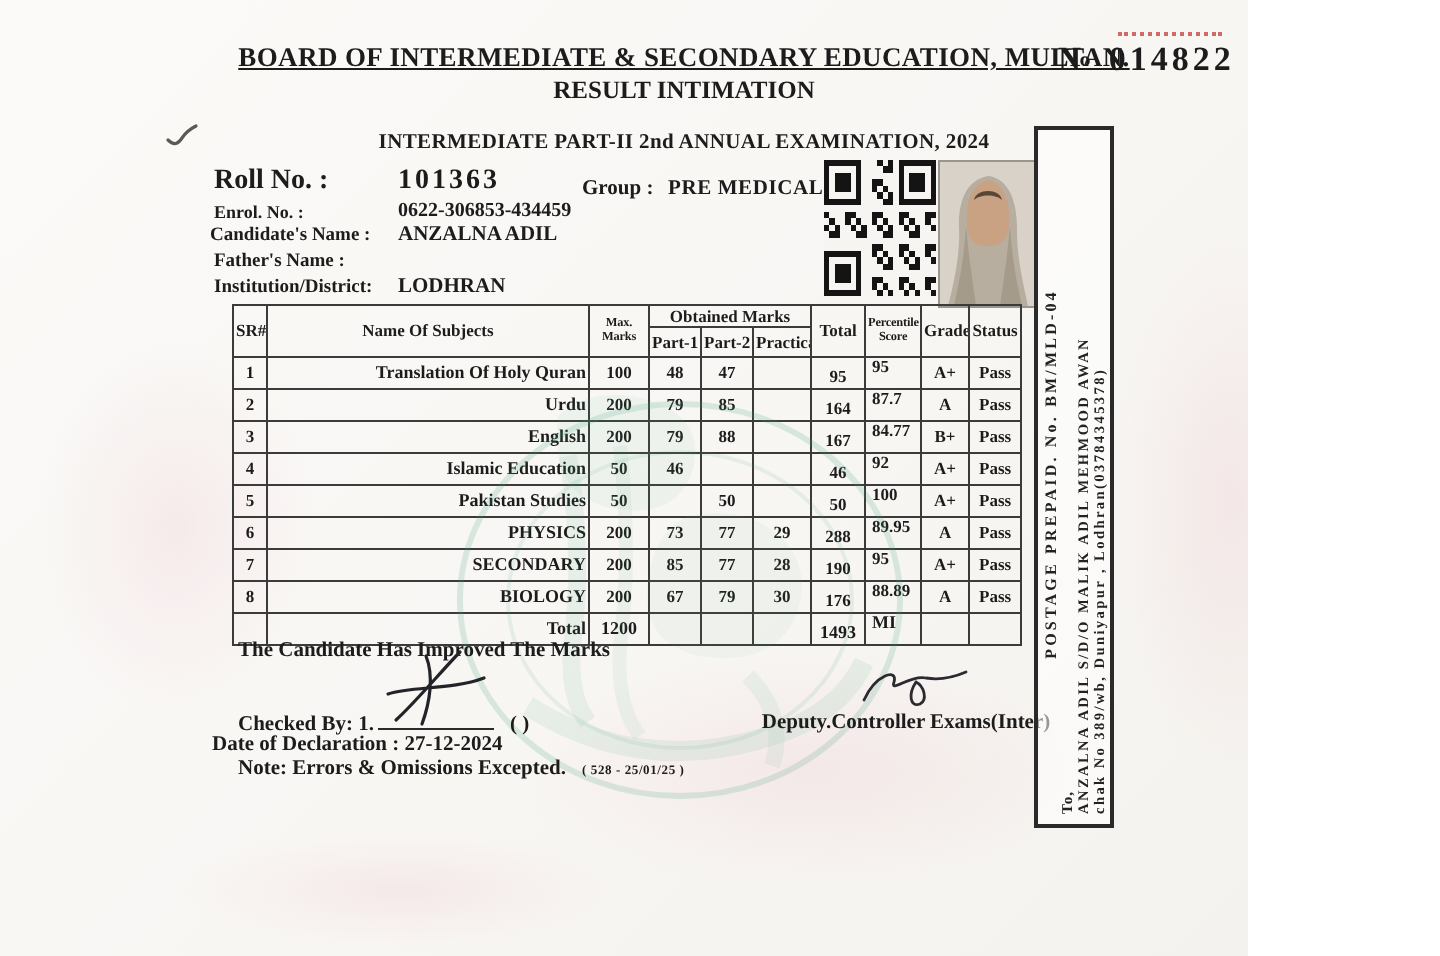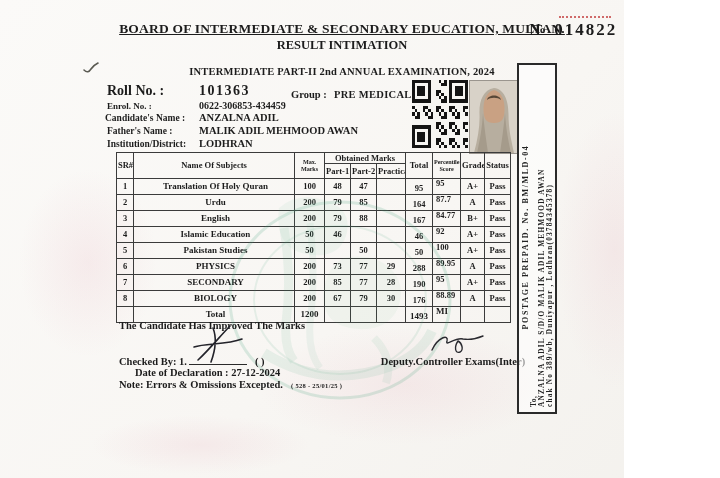--- a/index.html
+++ b/index.html
@@ -52,34 +52,34 @@
 
   
   .marks-table { left:116px; top:152px; }
   .marks-table table { border-collapse:collapse; table-layout:fixed; width:394px; }
   .marks-table th, .marks-table td {
     border:1px solid #3b3b3b; font-weight:bold; font-size:8.5px; text-align:center;
     padding:0 1px; overflow:hidden; white-space:nowrap; height:14px; line-height:1.05; color:#1c1c1c;
   }
   .marks-table thead tr.hrow1 th { height:10px; }
   .marks-table th.small { font-size:6.2px; white-space:normal; line-height:1.1; letter-spacing:-.1px; }
-  .marks-table td.c-name { text-align:center; padding-left:4px; font-size:9px; }
+  .marks-table td.c-name { text-align:right; padding-left:4px; font-size:9px; }
   .marks-table td.c-percentile { text-align:left; padding-left:3px; vertical-align:top; }
   .marks-table td.c-total { vertical-align:bottom; padding-bottom:1px; }
   .marks-table tr.total-row td { font-size:9px; }
 
   
   .stamp { left:224px; top:168px; opacity:.5; pointer-events:none; }
 
   
   .improved { left:119px; top:320px; font-size:10.5px; font-weight:bold; }
   .checked { left:119px; top:355px; font-size:10.5px; font-weight:bold; white-space:nowrap; }
   .sig-underline { display:inline-block; width:58px; border-bottom:1.5px solid #2a2a2a; height:9px; margin:0 2px; }
   .checked-suffix { margin-left:6px; }
-  .declaration { left:135px; top:367px; font-size:10.5px; font-weight:bold;text-align:right; }
+  .declaration { left:106px; top:367px; font-size:10.5px; font-weight:bold;text-align:right; }
   .note-line { left:119px; top:379px; font-size:10.5px; font-weight:bold; white-space:nowrap; }
   .note-ref { font-size:6.5px; margin-left:8px; letter-spacing:.3px; }
   .controller { left:378px; top:356px; width:150px; text-align:center; font-weight:bold; font-size:10.5px; line-height:1.2; }
   .sig1 { left:190px; top:324px; }
   .sig2 { left:428px; top:332px; }
   .corner-check { left:82px; top:61px; }
 
   
   .address-box { left:517px; top:63px; width:36px; height:347px; border:2px solid #2a2a2a; background:rgba(255,255,255,.55); }
   .address-rot {
@@ -114,21 +114,20 @@
 
     <div class="lbl lbl-roll">Roll No. :</div>
     <div class="lbl val-roll">101363</div>
     <div class="lbl lbl-group">Group :</div>
     <div class="lbl val-group">PRE MEDICAL</div>
     <div class="lbl lbl-enrol">Enrol. No. :</div>
     <div class="lbl val-enrol">0622-306853-434459</div>
     <div class="lbl lbl-name">Candidate's Name :</div>
     <div class="lbl val-name">ANZALNA ADIL</div>
     <div class="lbl lbl-father">Father's Name :</div>
-    <div class="lbl val-father">MALIK ADIL MEHMOOD AWAN</div>
     <div class="lbl lbl-inst">Institution/District:</div>
     <div class="lbl val-inst">LODHRAN</div>
 
     <div class="abs qr"><svg xmlns="http://www.w3.org/2000/svg" width="56" height="68" viewBox="0 0 21 21" preserveAspectRatio="none" shape-rendering="crispEdges">
           <rect width="21" height="21" fill="#f6f5f2"></rect>
           <rect x="10" y="0" width="1" height="1" fill="#141414"></rect>
           <rect x="12" y="0" width="1" height="1" fill="#141414"></rect>
           <rect x="11" y="1" width="1" height="1" fill="#141414"></rect>
           <rect x="12" y="1" width="1" height="1" fill="#141414"></rect>
           <rect x="9" y="3" width="1" height="1" fill="#141414"></rect>

